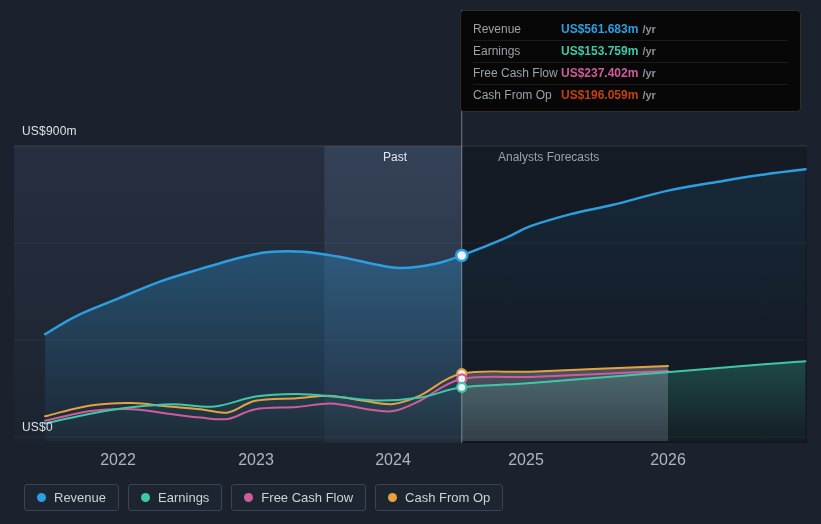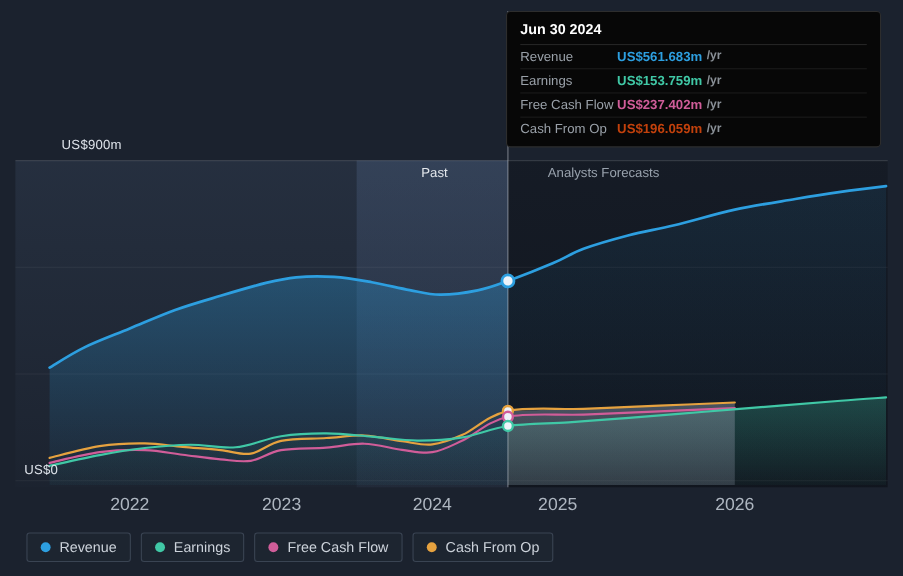--- a/index.html
+++ b/index.html
@@ -7,21 +7,21 @@
   body {
     background:#1b222e;
     font-family:"Liberation Sans", sans-serif;
     position:relative;
     overflow:hidden;
   }
   .stage { position:absolute; inset:0; }
   #chart-svg { position:absolute; left:0; top:0; z-index:1; }
 
   .y-label { position:absolute; z-index:2; color:#dde2e9; font-size:12px; letter-spacing:.2px; }
-  .y-top    { left:22px; top:124px;margin-left:34px; }
+  .y-top    { left:22px; top:124px; }
   .y-bottom { left:22px; top:420px; }
 
   .section-label { position:absolute; z-index:2; top:150px; font-size:12px; }
   .section-past     { left:345px; width:100px; text-align:center; color:#e3e7ec; }
   .section-forecast { left:498px; color:#99a2ad; }
 
   .x-tick {
     position:absolute; z-index:2; top:451px; transform:translateX(-50%);
     color:#aeb6c0; font-size:16px;
   }
@@ -118,26 +118,25 @@
   <div class="y-label y-top">US$900m</div>
   <div class="y-label y-bottom">US$0</div>
 
   <div class="section-label section-past">Past</div>
   <div class="section-label section-forecast">Analysts Forecasts</div>
 
   <div>
     <span class="x-tick" style="left:118px">2022</span>
     <span class="x-tick" style="left:256px">2023</span>
     <span class="x-tick" style="left:393px">2024</span>
-    <span class="x-tick" style="left:507px">2025</span>
+    <span class="x-tick" style="left:526px">2025</span>
     <span class="x-tick" style="left:668px">2026</span>
   </div>
 
   <div class="tooltip">
-    <div class="tooltip-title">Jun 30 2024</div>
     <div class="t-row">
       <span class="t-label">Revenue</span>
       <span class="t-value" style="color: rgb(45, 159, 224);">US$561.683m</span>
       <span class="t-suffix">/yr</span>
     </div>
     <div class="t-row">
       <span class="t-label">Earnings</span>
       <span class="t-value" style="color: rgb(64, 200, 166);">US$153.759m</span>
       <span class="t-suffix">/yr</span>
     </div>

